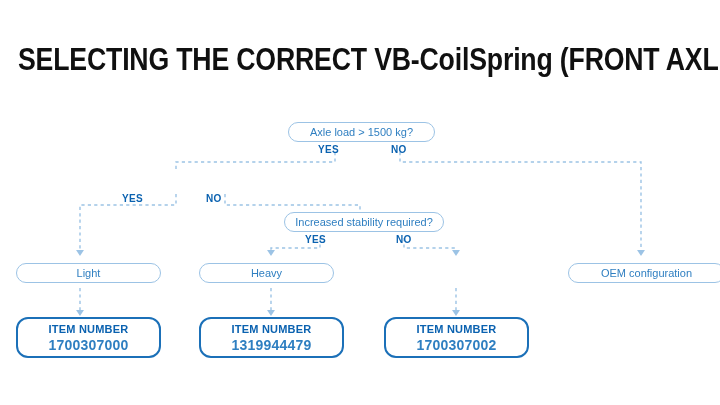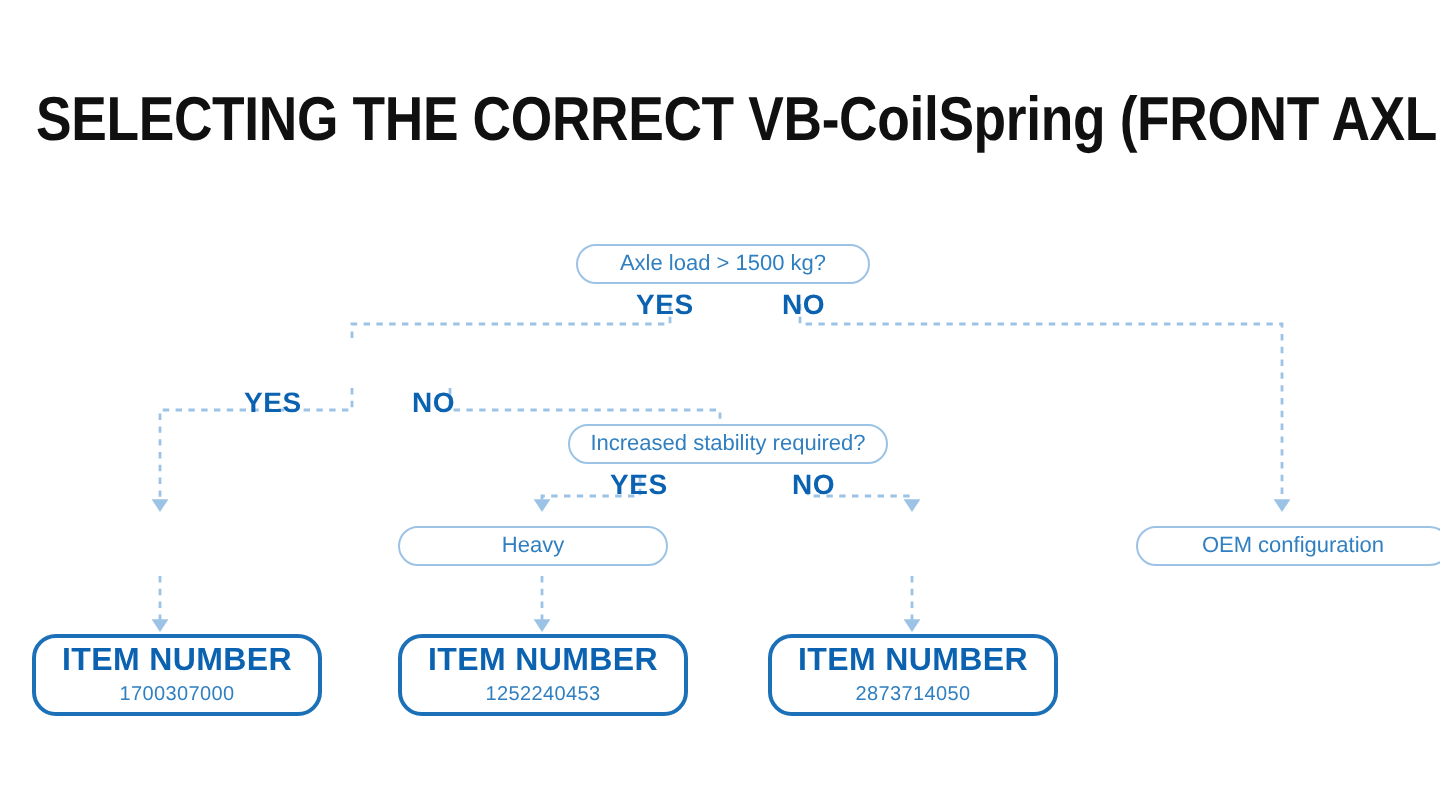--- a/index.html
+++ b/index.html
@@ -51,30 +51,30 @@
     border:2px solid #1b70b8;
     border-radius:12px;
     background:#ffffff;
     display:flex;
     flex-direction:column;
     align-items:center;
     justify-content:center;
     gap:2px;
   }
   .item-box .ttl{
-    font-size:16px;font-weight:700;color:#0b62b0;letter-spacing:0.2px;
+    font-size:11px;font-weight:700;color:#0b62b0;letter-spacing:0.2px;
   }
   .item-box .num{
-    font-size:10px;font-weight:400;color:#2f7fc1;letter-spacing:0.2px;
+    font-size:14px;font-weight:700;color:#2f7fc1;letter-spacing:0.2px;
   }
 
   
   .branch-label{
     position:absolute;
-    font-size:14px;
+    font-size:10px;
     font-weight:700;
     color:#0b62b0;
     letter-spacing:0.3px;
     white-space:nowrap;
   }
 </style>
 </head>
 <body>
 
 <div id="stage">
@@ -115,33 +115,36 @@
 
   <div class="branch-label" style="left:122px;top:193px;">YES</div>
   <div class="branch-label" style="left:206px;top:193px;">NO</div>
 
   <div class="node decision" style="left:284px;top:212px;width:160px;">
     <span>Increased stability required?</span>
   </div>
   <div class="branch-label" style="left:305px;top:234px;">YES</div>
   <div class="branch-label" style="left:396px;top:234px;">NO</div>
 
+  <div class="node result" style="left:16px;top:263px;width:145px;">
+    <span>Light</span>
+  </div>
   <div class="node result" style="left:199px;top:263px;width:135px;">
     <span>Heavy</span>
   </div>
   <div class="node result" style="left:568px;top:263px;width:157px;">
     <span>OEM configuration</span>
   </div>
 
   <div class="item-box" style="left:16px;top:317px;width:145px;height:41px;">
     <div class="ttl">ITEM NUMBER</div>
     <div class="num">1700307000</div>
   </div>
   <div class="item-box" style="left:199px;top:317px;width:145px;height:41px;">
     <div class="ttl">ITEM NUMBER</div>
-    <div class="num">1252240453</div>
+    <div class="num">1319944479</div>
   </div>
   <div class="item-box" style="left:384px;top:317px;width:145px;height:41px;">
     <div class="ttl">ITEM NUMBER</div>
-    <div class="num">2873714050</div>
+    <div class="num">1700307002</div>
   </div>
 
 </div>
 
 </body></html>

